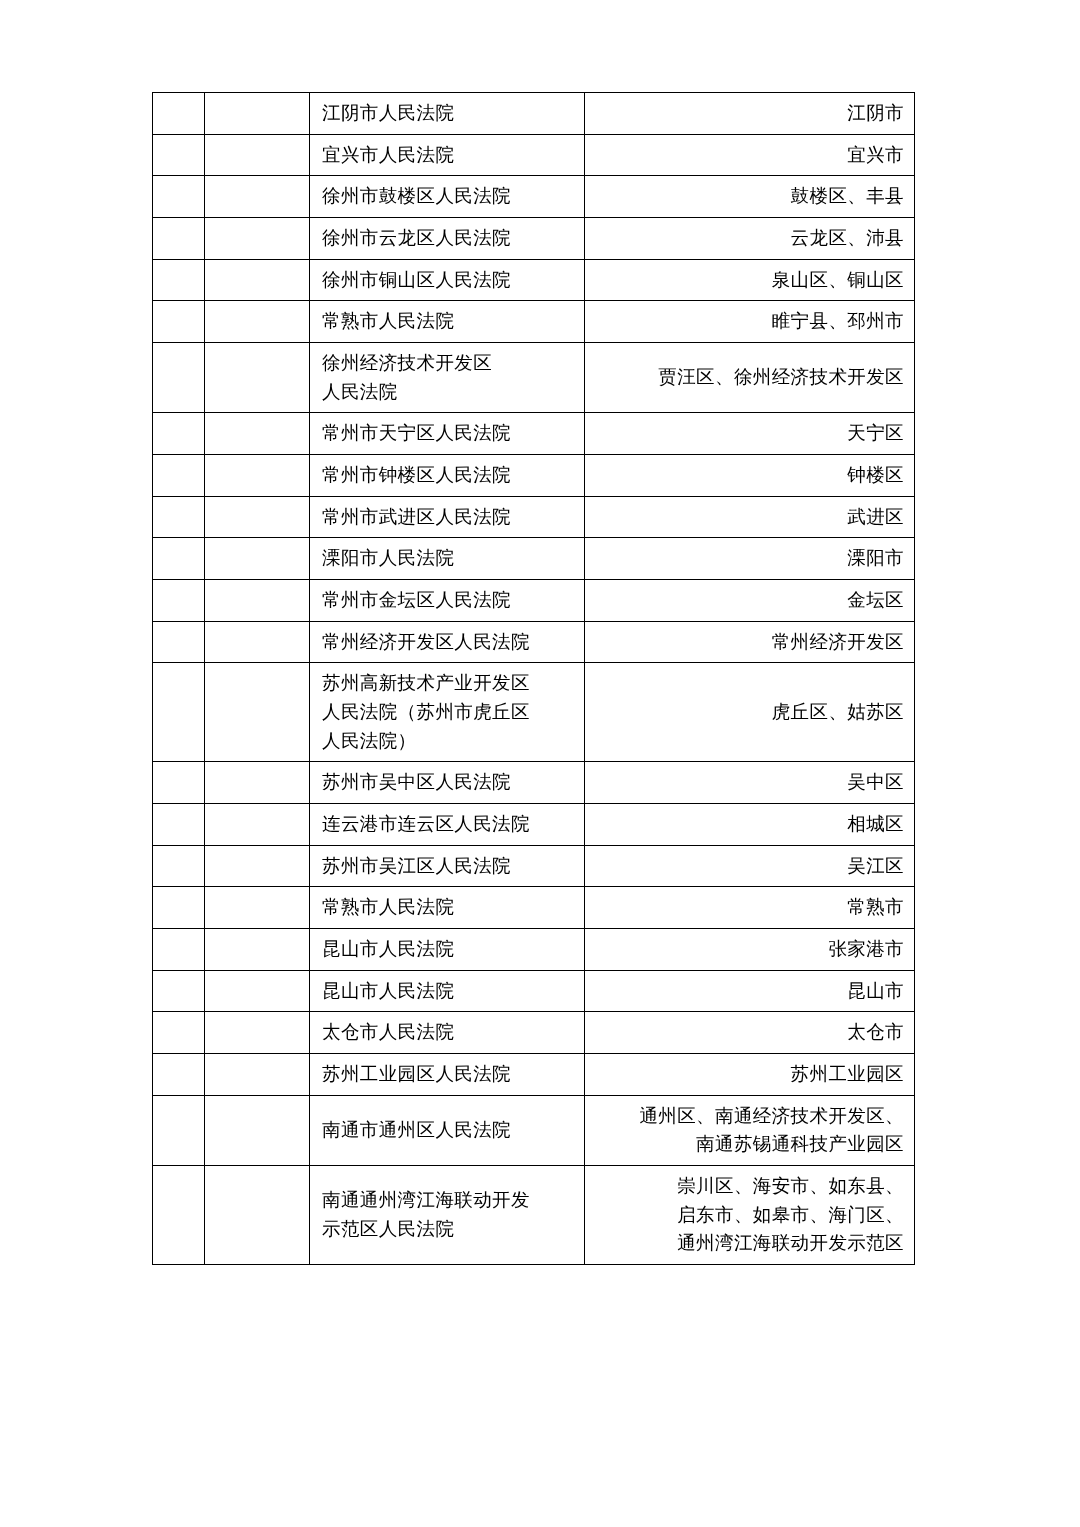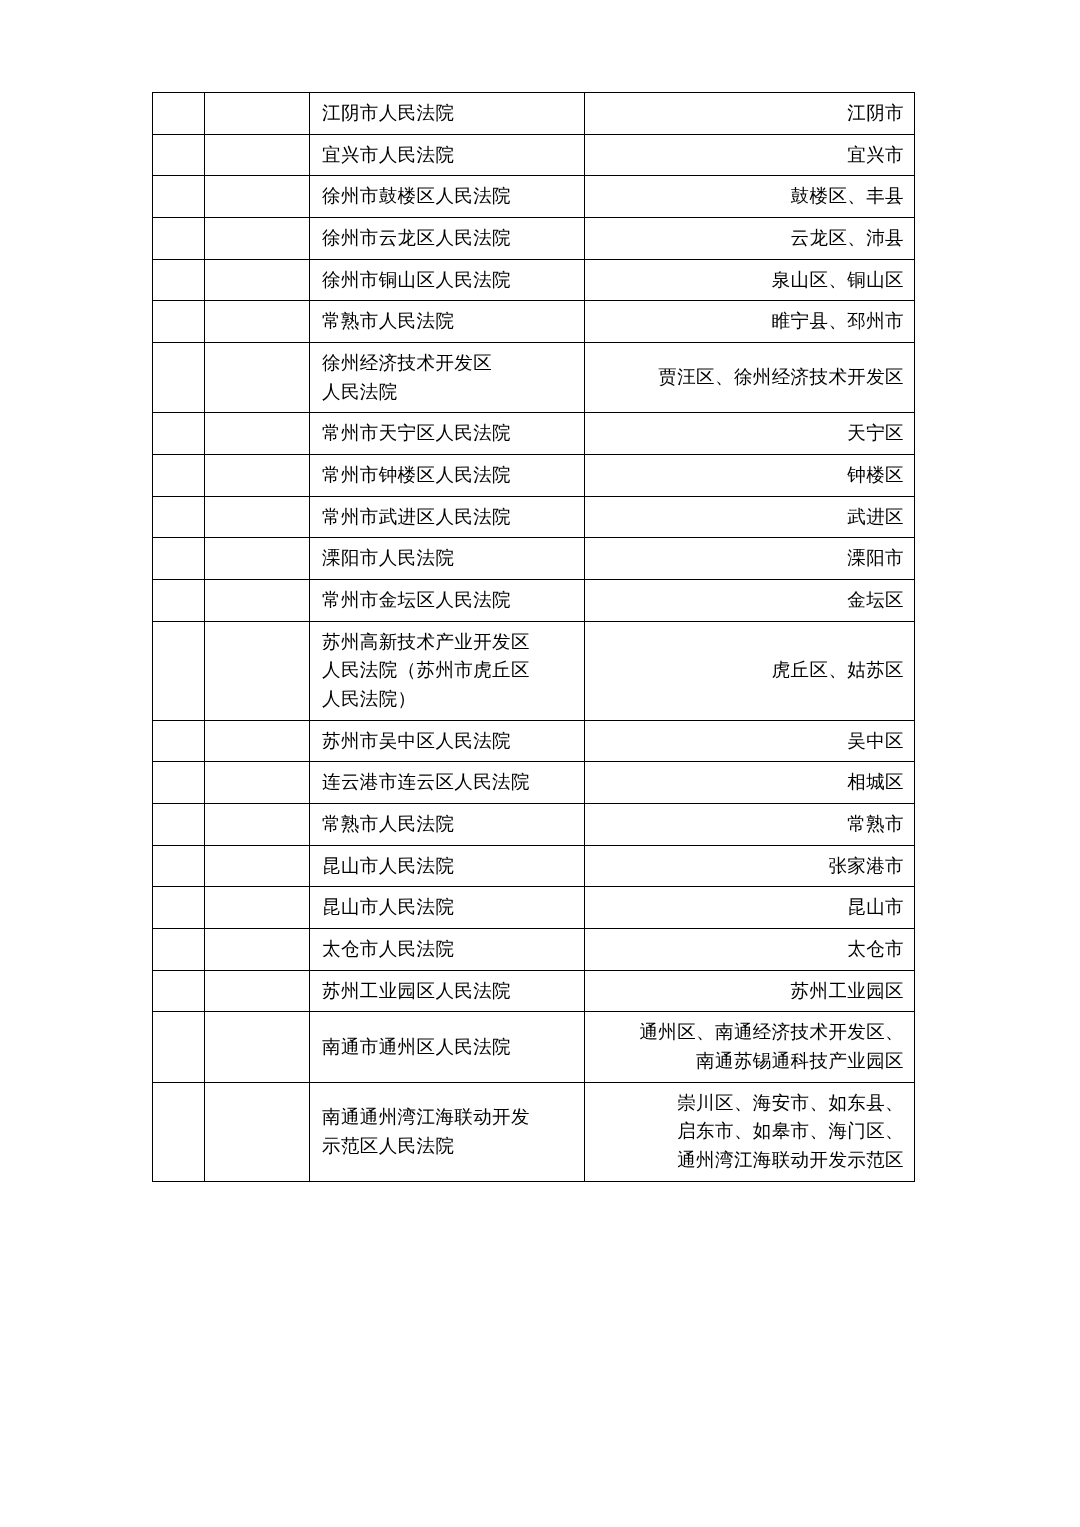--- a/index.html
+++ b/index.html
@@ -134,34 +134,46 @@
           </tr>
           <tr>
             <td class="blank-cell"></td>
             <td class="blank-cell"></td>
             <td class="court">常州市金坛区人民法院</td>
             <td class="area">金坛区</td>
           </tr>
           <tr>
             <td class="blank-cell"></td>
             <td class="blank-cell"></td>
+            <td class="court">常州经济开发区人民法院</td>
+            <td class="area">常州经济开发区</td>
+          </tr>
+          <tr>
+            <td class="blank-cell"></td>
+            <td class="blank-cell"></td>
             <td class="court multiline">苏州高新技术产业开发区<br>人民法院（苏州市虎丘区<br>人民法院）</td>
             <td class="area">虎丘区、姑苏区</td>
           </tr>
           <tr>
             <td class="blank-cell"></td>
             <td class="blank-cell"></td>
             <td class="court">苏州市吴中区人民法院</td>
             <td class="area">吴中区</td>
           </tr>
           <tr>
             <td class="blank-cell"></td>
             <td class="blank-cell"></td>
             <td class="court">连云港市连云区人民法院</td>
             <td class="area">相城区</td>
+          </tr>
+          <tr>
+            <td class="blank-cell"></td>
+            <td class="blank-cell"></td>
+            <td class="court">苏州市吴江区人民法院</td>
+            <td class="area">吴江区</td>
           </tr>
           <tr>
             <td class="blank-cell"></td>
             <td class="blank-cell"></td>
             <td class="court">常熟市人民法院</td>
             <td class="area">常熟市</td>
           </tr>
           <tr>
             <td class="blank-cell"></td>
             <td class="blank-cell"></td>

